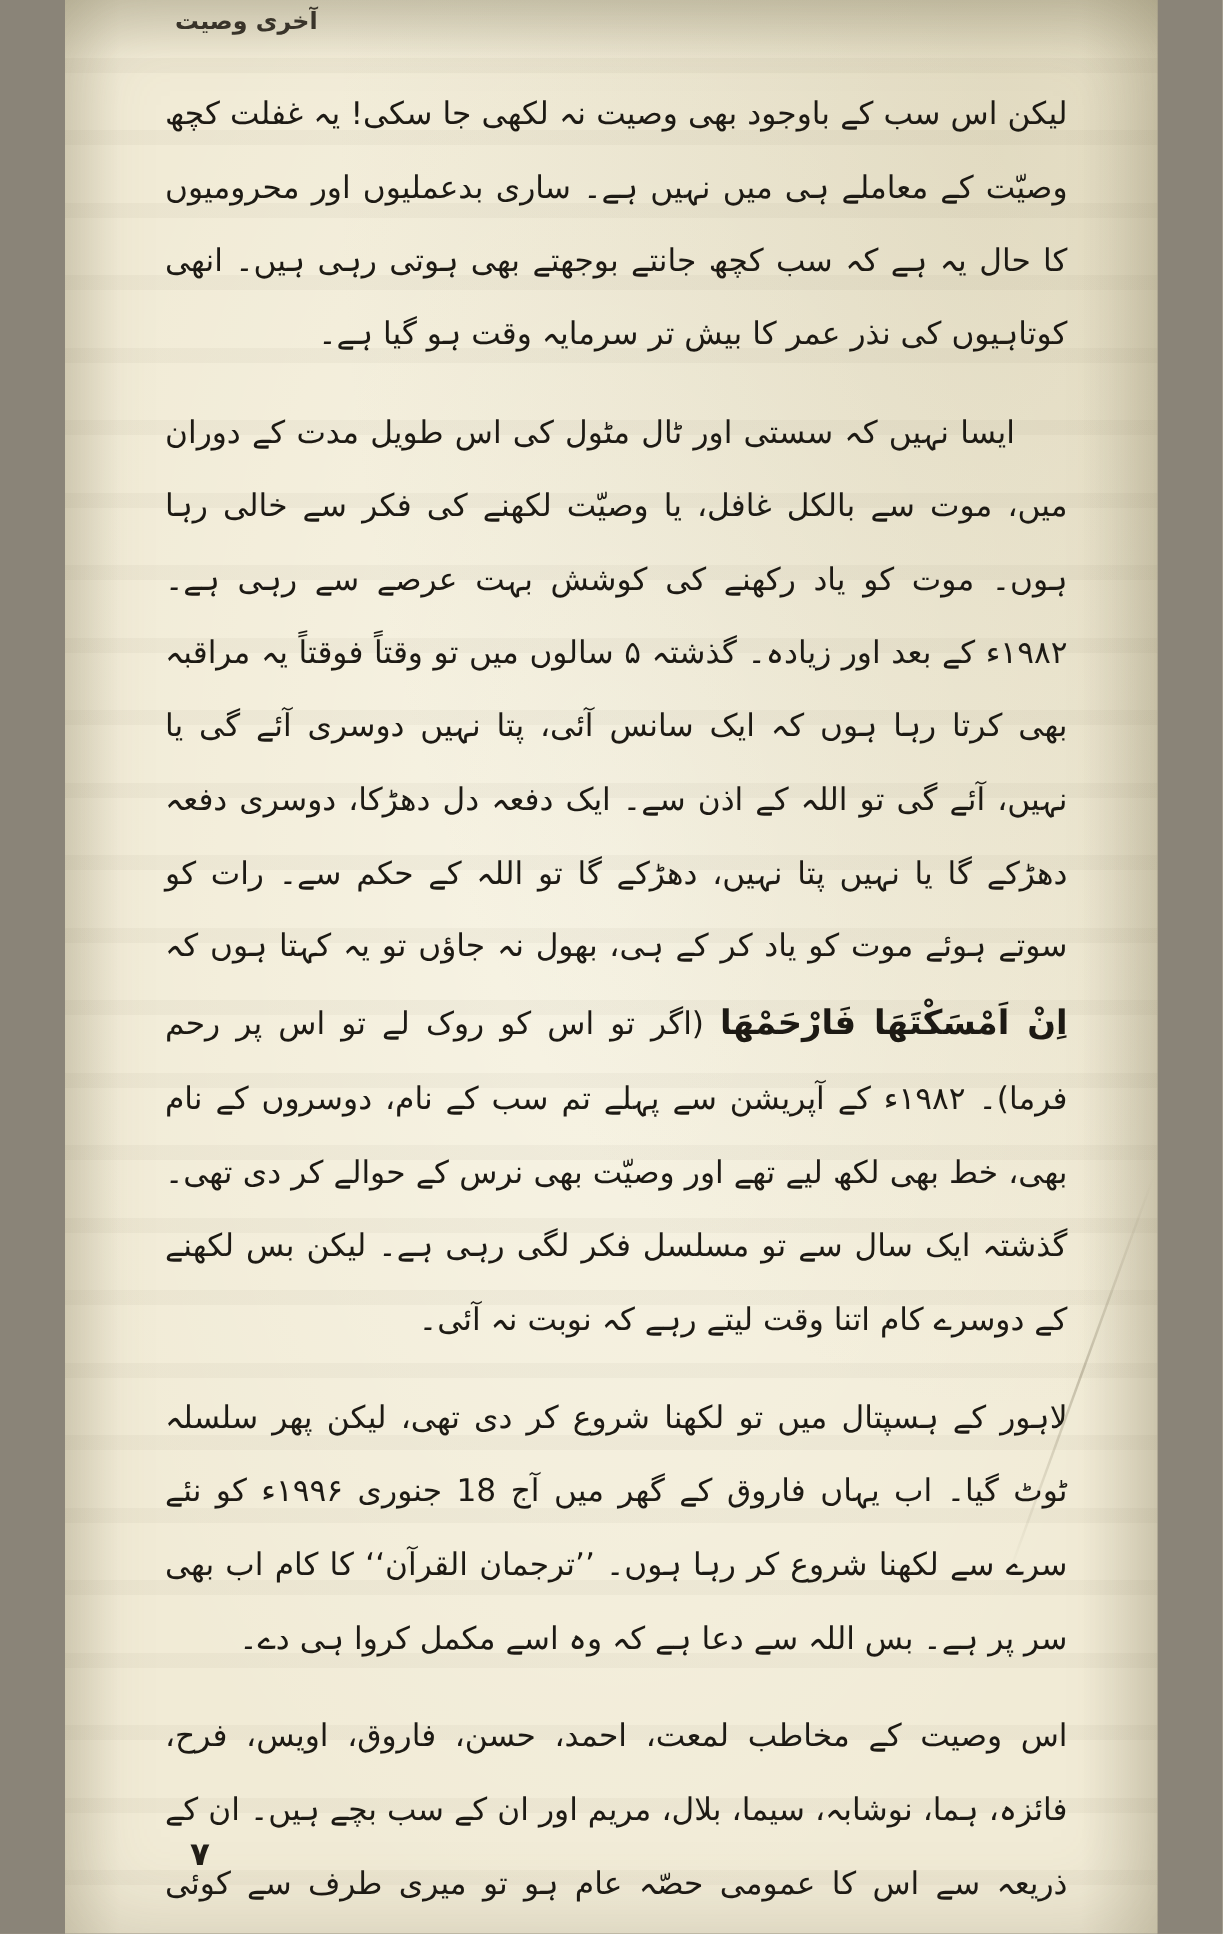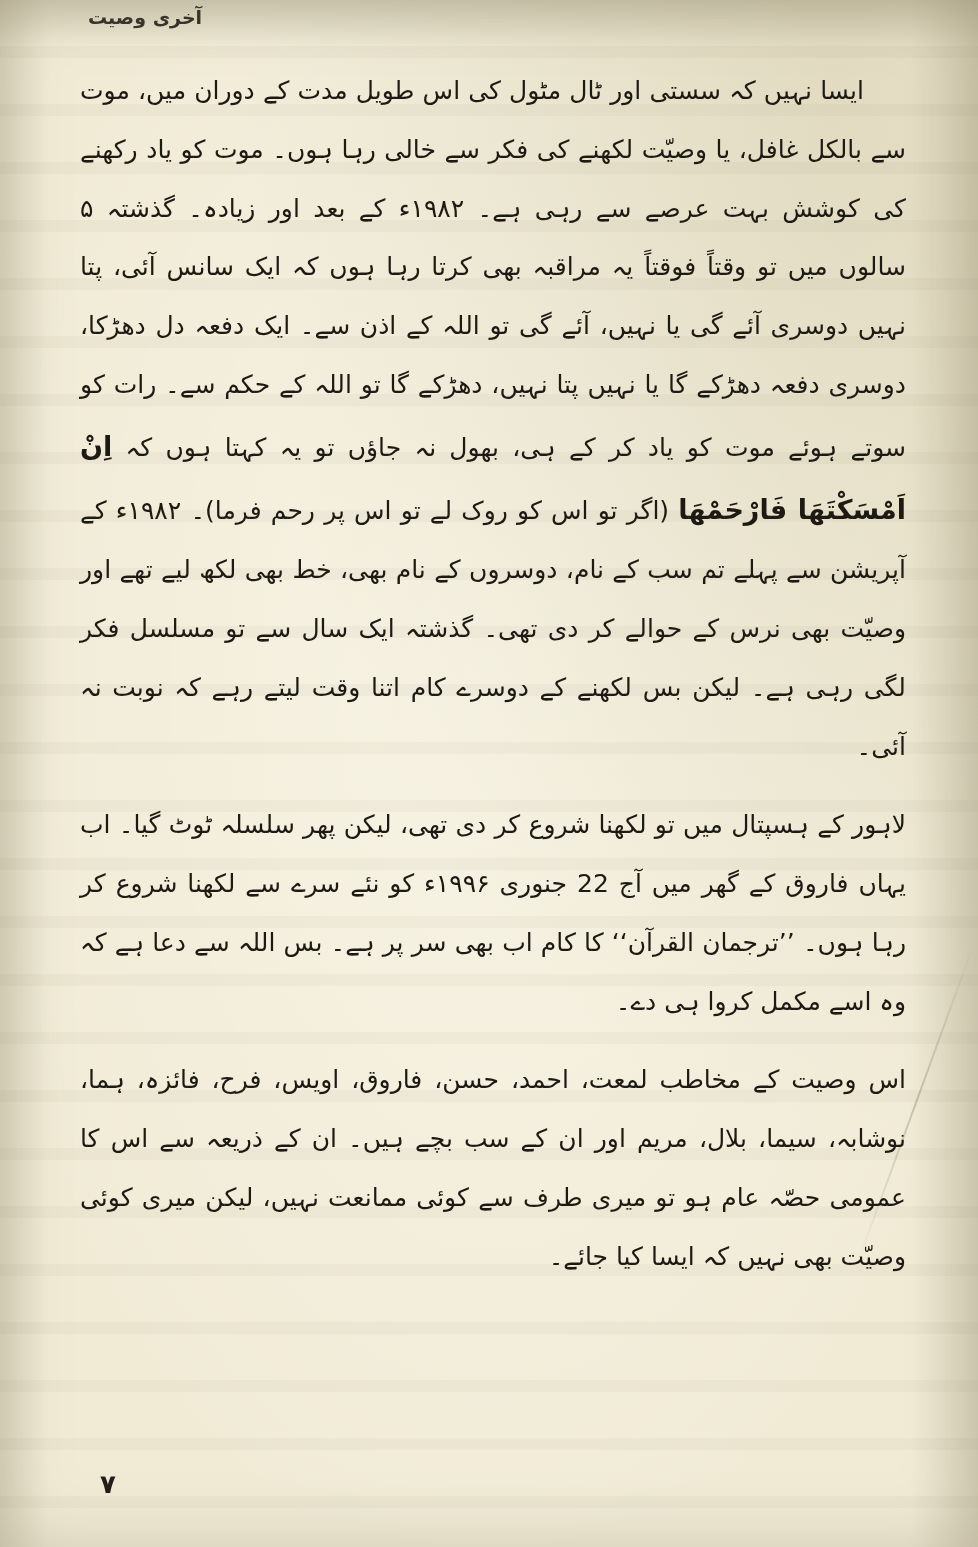--- a/index.html
+++ b/index.html
@@ -2,21 +2,21 @@
 <html lang="ur"><head>
 <meta charset="utf-8">
 <style>
   html, body {
     margin: 0;
     padding: 0;
     background: #8a8478;
   }
   .page {
     position: relative;
-    width: 978px;
+    width: 874px;
     height: 1547px;
     margin: 0 auto;
     overflow: hidden;
     background-color: #f1ebd6;
     background-image:
       linear-gradient(180deg, rgba(140,135,105,0.28), rgba(140,135,105,0) 3%),
       linear-gradient(90deg, rgba(150,142,110,0.20), rgba(150,142,110,0) 5%, rgba(150,142,110,0) 93%, rgba(150,142,110,0.25)),
       radial-gradient(ellipse at 85% 8%, rgba(186,176,138,0.28), rgba(186,176,138,0) 50%),
       radial-gradient(ellipse at 50% 45%, rgba(255,255,248,0.45), rgba(255,255,248,0) 75%);
     box-shadow: inset 0 0 70px rgba(115,105,75,0.28);
@@ -89,24 +89,25 @@
 <div class="page">
 
   <div class="show-through"></div>
   <div class="fold-crease"></div>
 
   <div class="running-head">آخری وصیت</div>
 
   <div class="text-block">
 
 
+    <p>لیکن اس سب کے باوجود بھی وصیت نہ لکھی جا سکی! یہ غفلت کچھ وصیّت کے معاملے ہی میں نہیں ہے۔ ساری بدعملیوں اور محرومیوں کا حال یہ ہے کہ سب کچھ جانتے بوجھتے بھی ہوتی رہی ہیں۔ انھی کوتاہیوں کی نذر عمر کا بیش تر سرمایہ وقت ہو گیا ہے۔</p>
 
     <p class="indent"><span>ایسا نہیں کہ سستی اور ٹال مٹول کی اس طویل مدت کے دوران میں، موت سے بالکل غافل، یا وصیّت لکھنے کی فکر سے خالی رہا ہوں۔ موت کو یاد رکھنے کی کوشش بہت عرصے سے رہی ہے۔ ۱۹۸۲ء کے بعد اور زیادہ۔ گذشتہ ۵ سالوں میں تو وقتاً فوقتاً یہ مراقبہ بھی کرتا رہا ہوں کہ ایک سانس آئی، پتا نہیں دوسری آئے گی یا نہیں، آئے گی تو اللہ کے اذن سے۔ ایک دفعہ دل دھڑکا، دوسری دفعہ دھڑکے گا یا نہیں پتا نہیں، دھڑکے گا تو اللہ کے حکم سے۔ رات کو سوتے ہوئے موت کو یاد کر کے ہی، بھول نہ جاؤں تو یہ کہتا ہوں کہ</span> <span class="arabic-quote">اِنْ اَمْسَكْتَهَا فَارْحَمْهَا</span> <span>(اگر تو اس کو روک لے تو اس پر رحم فرما)۔ ۱۹۸۲ء کے آپریشن سے پہلے تم سب کے نام، دوسروں کے نام بھی، خط بھی لکھ لیے تھے اور وصیّت بھی نرس کے حوالے کر دی تھی۔ گذشتہ ایک سال سے تو مسلسل فکر لگی رہی ہے۔ لیکن بس لکھنے کے دوسرے کام اتنا وقت لیتے رہے کہ نوبت نہ آئی۔</span></p>
 
-    <p>لاہور کے ہسپتال میں تو لکھنا شروع کر دی تھی، لیکن پھر سلسلہ ٹوٹ گیا۔ اب یہاں فاروق کے گھر میں آج 22 جنوری ۱۹۹۶ء کو نئے سرے سے لکھنا شروع کر رہا ہوں۔ ’’ترجمان القرآن‘‘ کا کام اب بھی سر پر ہے۔ بس اللہ سے دعا ہے کہ وہ اسے مکمل کروا ہی دے۔</p>
+    <p>لاہور کے ہسپتال میں تو لکھنا شروع کر دی تھی، لیکن پھر سلسلہ ٹوٹ گیا۔ اب یہاں فاروق کے گھر میں آج 18 جنوری ۱۹۹۶ء کو نئے سرے سے لکھنا شروع کر رہا ہوں۔ ’’ترجمان القرآن‘‘ کا کام اب بھی سر پر ہے۔ بس اللہ سے دعا ہے کہ وہ اسے مکمل کروا ہی دے۔</p>
 
     <p>اس وصیت کے مخاطب لمعت، احمد، حسن، فاروق، اویس، فرح، فائزہ، ہما، نوشابہ، سیما، بلال، مریم اور ان کے سب بچے ہیں۔ ان کے ذریعہ سے اس کا عمومی حصّہ عام ہو تو میری طرف سے کوئی ممانعت نہیں، لیکن میری کوئی وصیّت بھی نہیں کہ ایسا کیا جائے۔</p>
 
   </div>
 
   <div class="page-number">۷</div>
 
 </div>
 
 </body></html>

